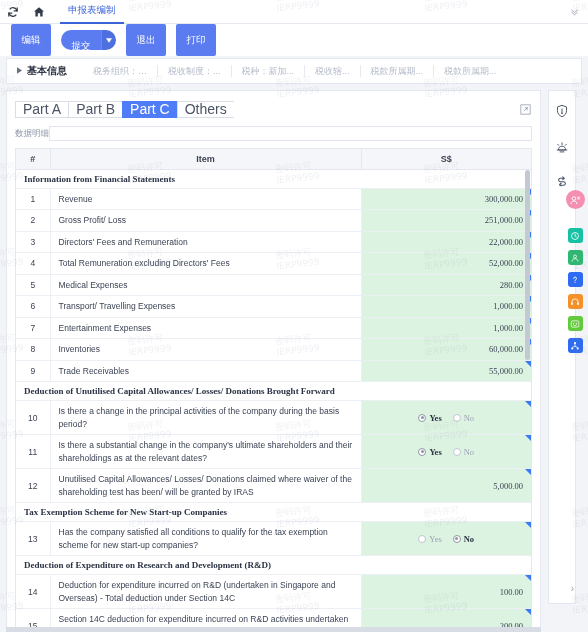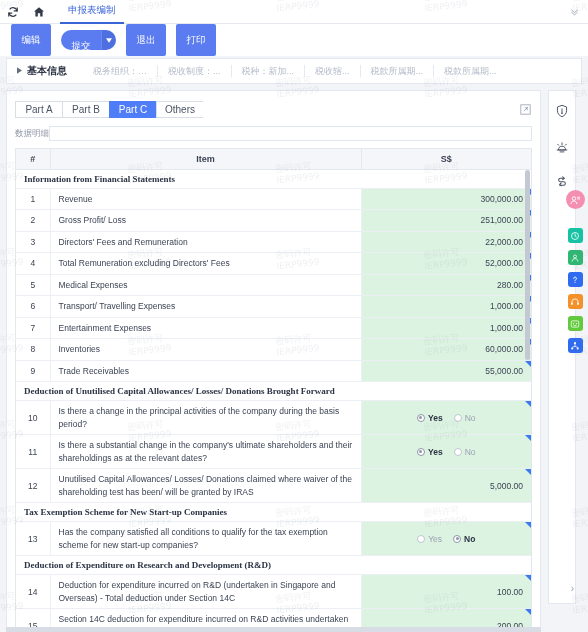--- a/index.html
+++ b/index.html
@@ -134,21 +134,21 @@
     margin-top: 7px;
   }
   .ptab {
     height: 17px;
     min-width: 47px;
     padding: 0 7px;
     border: 1px solid #d9dde6;
     border-right: none;
     background: #fff;
     color: #4b5364;
-    font-size: 10px;
+    font-size: 14px;
     display: flex; align-items: center; justify-content: center;
     cursor: pointer;
   }
   .ptab:last-of-type { border-right: 1px solid #d9dde6; }
   .ptab.active {
     background: #4f7cf7;
     color: #fff;
     border-color: #4f7cf7;
   }
   .expand-icon {
@@ -223,20 +223,21 @@
     font-family: Liberation Serif, serif;
   }
   td.num { text-align: center; color: #4b5364; padding: 0; }
   td.item { padding: 4px 6px 4px 8px; line-height: 12.5px; }
   td.val {
     background: #ddf3e1;
     position: relative;
     text-align: right;
     padding: 4px 8px 4px 4px;
     color: #2b3344;
+    font-family: Liberation Serif, serif;
   }
   td.val.radio { text-align: center; padding-right: 4px; }
   td.val::after {
     content: "";
     position: absolute; top: 0; right: 0;
     width: 0; height: 0;
     border-top: 6px solid #3a7bf2;
     border-left: 6px solid transparent;
   }
   .radios { display: flex; align-items: center; justify-content: center; gap: 11px; }

